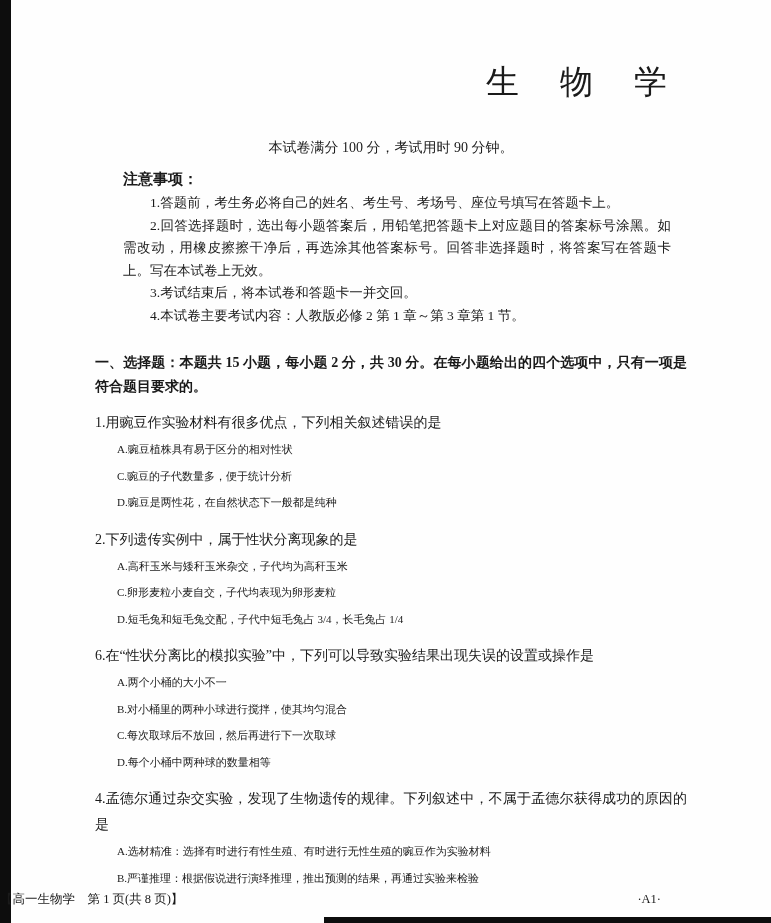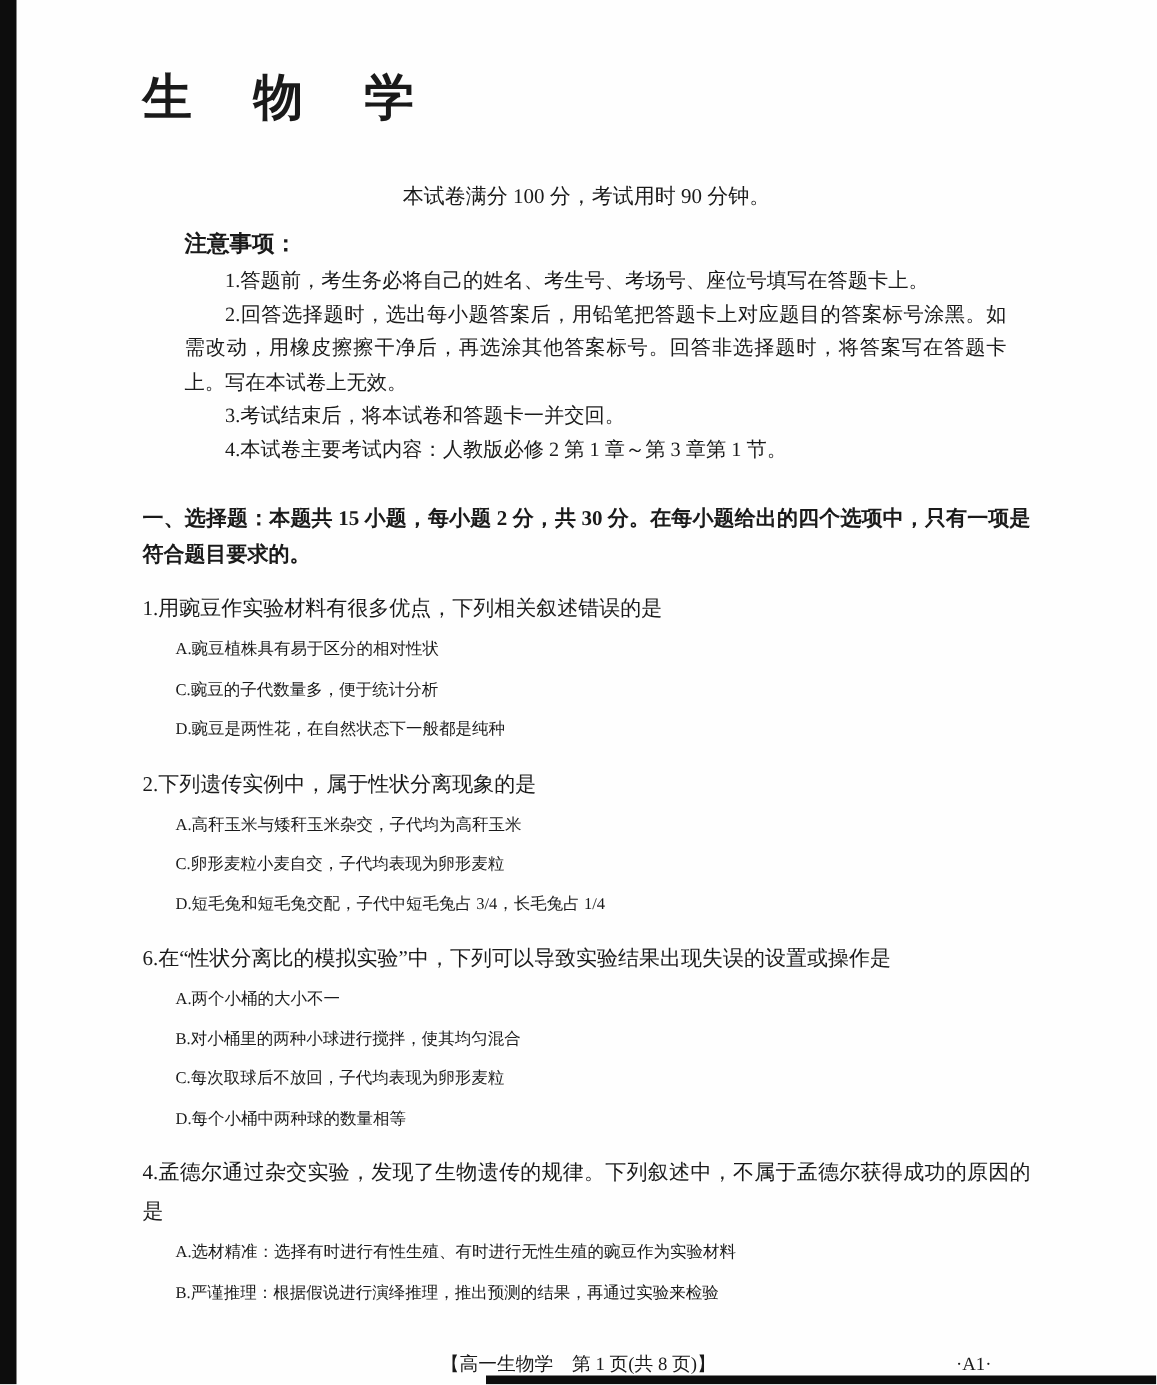--- a/index.html
+++ b/index.html
@@ -28,24 +28,24 @@
     width: 58%; height: 6px;
     background: #0d0d0d;
   }
   .content {
     position: absolute;
     top: 46px;
     left: 95px;
     width: 592px;
   }
   .title {
-    margin: 0;
-    text-align: left;
+    margin: 16px;
+    text-align: right;
     font-size: 33px;
-    font-weight: bold;
+    font-weight: normal;
     line-height: 40px;
     letter-spacing: 4px;
   }
   .subtitle {
     margin: 36px 0 0 0;
     text-align: center;
     font-size: 14px;
     line-height: 20px;
   }
   .notice {
@@ -85,23 +85,23 @@
   }
   .option {
     margin: 0;
     padding-left: 2em;
     font-size: 11px;
     line-height: 26.5px;
   }
   .footer {
     position: absolute;
     left: 0;
-    bottom: 6px;
+    bottom: 16px;
     width: 100%;
-    text-align: center;
+    text-align: left;
     font-size: 12.5px;
     line-height: 16px;
   }
   .footer-right {
     position: absolute;
     right: 110px;
     bottom: 0;
     font-size: 12.5px;
   }
 </style>
@@ -137,21 +137,21 @@
       <p class="stem">2.下列遗传实例中，属于性状分离现象的是</p>
       <p class="option">A.高秆玉米与矮秆玉米杂交，子代均为高秆玉米</p>
       <p class="option">C.卵形麦粒小麦自交，子代均表现为卵形麦粒</p>
       <p class="option">D.短毛兔和短毛兔交配，子代中短毛兔占 3/4，长毛兔占 1/4</p>
     </div>
 
     <div class="question">
       <p class="stem">6.在“性状分离比的模拟实验”中，下列可以导致实验结果出现失误的设置或操作是</p>
       <p class="option">A.两个小桶的大小不一</p>
       <p class="option">B.对小桶里的两种小球进行搅拌，使其均匀混合</p>
-      <p class="option">C.每次取球后不放回，子代均表现为卵形麦粒</p>
+      <p class="option">C.每次取球后不放回，然后再进行下一次取球</p>
       <p class="option">D.每个小桶中两种球的数量相等</p>
     </div>
 
     <div class="question">
       <p class="stem">4.孟德尔通过杂交实验，发现了生物遗传的规律。下列叙述中，不属于孟德尔获得成功的原因的是</p>
       <p class="option">A.选材精准：选择有时进行有性生殖、有时进行无性生殖的豌豆作为实验材料</p>
       <p class="option">B.严谨推理：根据假说进行演绎推理，推出预测的结果，再通过实验来检验</p>
 
     </div>
   </div>

